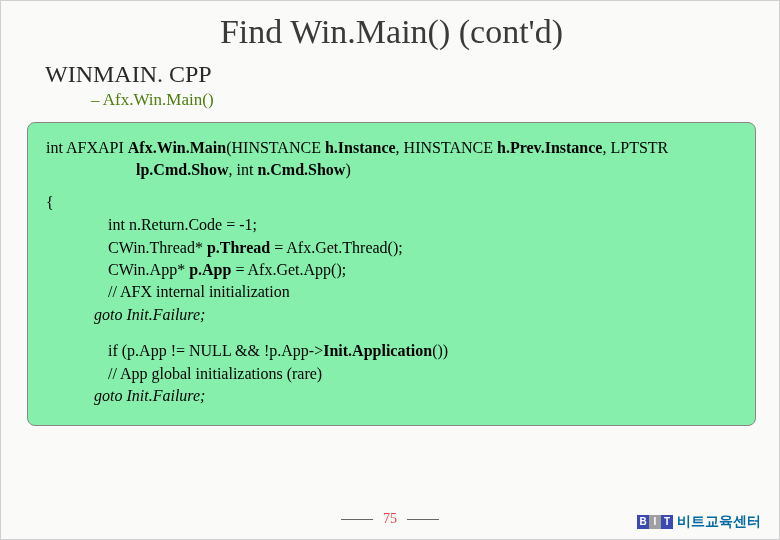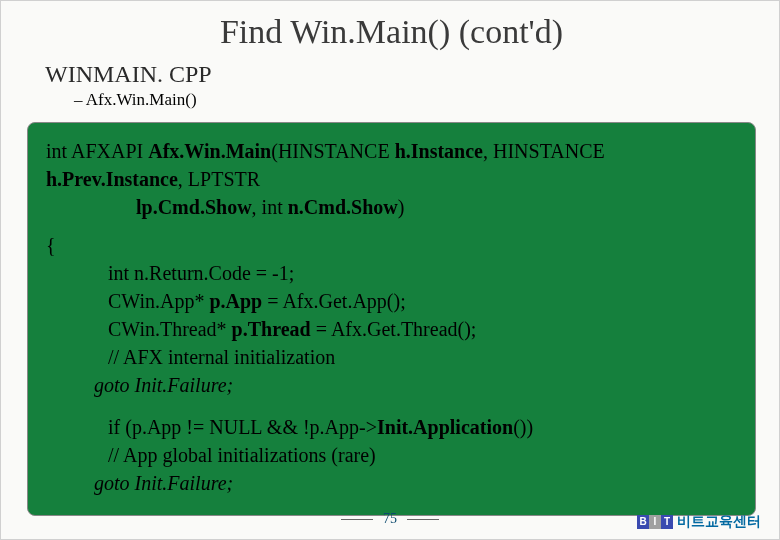--- a/index.html
+++ b/index.html
@@ -28,52 +28,52 @@
   }
   .subheader {
     font-size: 24px;
     color: #2a2a2a;
     margin-bottom: 2px;
     margin-left: 20px;
     font-family: Georgia, serif;
   }
   .subitem {
     font-size: 17px;
-    color: #000000;
-    margin-left: 49px;
+    color: #4d7c0f;
+    margin-left: 66px;
     margin-bottom: 12px;
     font-family: Georgia, serif;
   }
   .codebox {
     border: 1px solid #888;
     border-radius: 8px;
     padding: 14px 18px 18px 18px;
     margin: 0 2px;
-    background: #15803d;
+    background: #86efac;
     font-family: Georgia, serif;
-    font-size: 20px;
+    font-size: 16px;
     line-height: 1.4;
   }
   .decl {
     margin-bottom: 10px;
   }
   .decl-line1 { margin-left: 0; }
   .decl-line2 { margin-left: 90px; }
   .brace { margin-left: 0; }
   .code-indent1 { margin-left: 62px; }
   .code-indent2 { margin-left: 48px; font-style: italic; }
   .spacer { height: 14px; }
   .bold { font-weight: bold; }
   .page-num {
     position: absolute;
     bottom: 12px;
     left: 50%;
     transform: translateX(-50%);
     font-size: 14px;
-    color: #0c4a6e;
+    color: #ef4444;
     text-align: center;
   }
   .page-num-inner {
     position: relative;
   }
   .page-num-inner::before,
   .page-num-inner::after {
     content: "";
     position: absolute;
     top: 50%;
@@ -128,24 +128,24 @@
       <div class="decl-line1">
         <span>int AFXAPI </span><span class="bold">Afx.Win.Main</span><span>(HINSTANCE </span><span class="bold">h.Instance</span><span>, HINSTANCE </span><span class="bold">h.Prev.Instance</span><span>, LPTSTR</span>
       </div>
       <div class="decl-line2">
         <span class="bold">lp.Cmd.Show</span><span>, int </span><span class="bold">n.Cmd.Show</span><span>)</span>
       </div>
     </div>
     <div class="brace">{</div>
     <div class="code-indent1">int n.Return.Code = -1;</div>
     <div class="code-indent1">
-      <span>CWin.App* </span><span class="bold">p.App</span><span> = Afx.Get.App();</span>
+      <span>CWin.Thread* </span><span class="bold">p.Thread</span><span> = Afx.Get.Thread();</span>
     </div>
     <div class="code-indent1">
-      <span>CWin.Thread* </span><span class="bold">p.Thread</span><span> = Afx.Get.Thread();</span>
+      <span>CWin.App* </span><span class="bold">p.App</span><span> = Afx.Get.App();</span>
     </div>
     <div class="code-indent1">// AFX internal initialization</div>
     <div class="code-indent2">goto Init.Failure;</div>
 
     <div class="spacer"></div>
 
     <div class="code-indent1">
       <span>if (p.App != NULL &amp;&amp; !p.App-&gt;</span><span class="bold">Init.Application</span><span>())</span>
     </div>
     <div class="code-indent1">// App global initializations (rare)</div>

